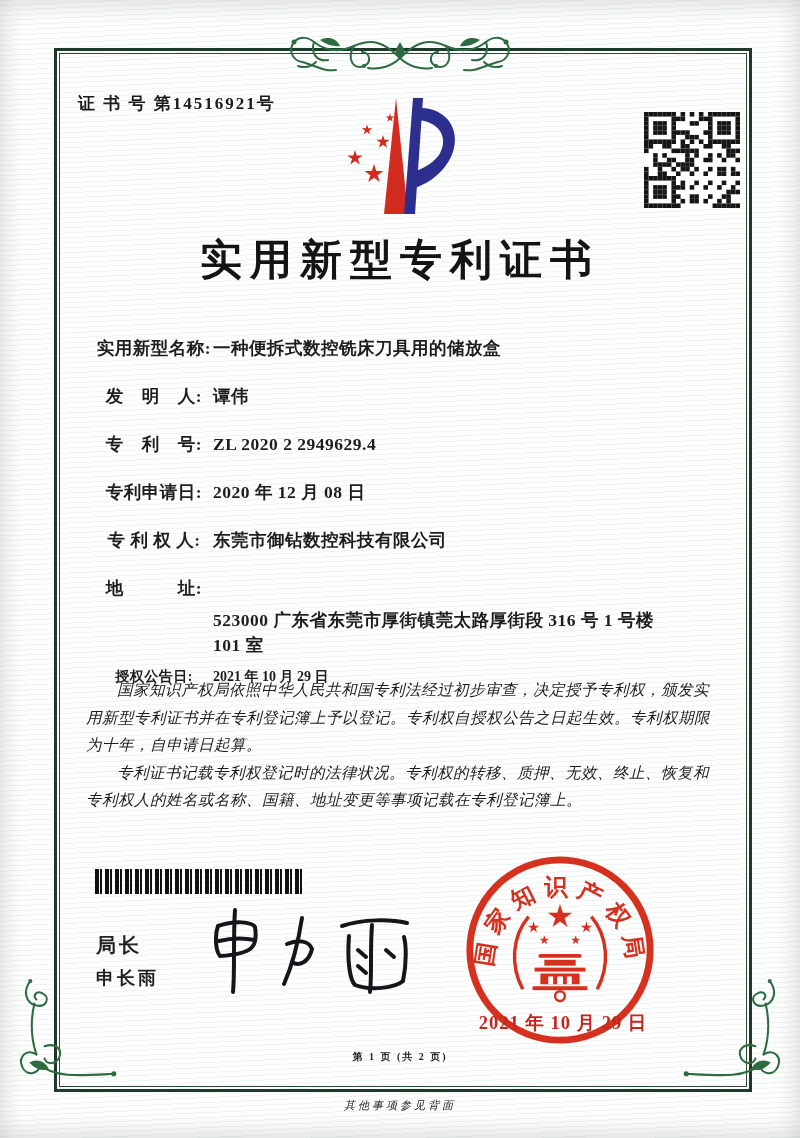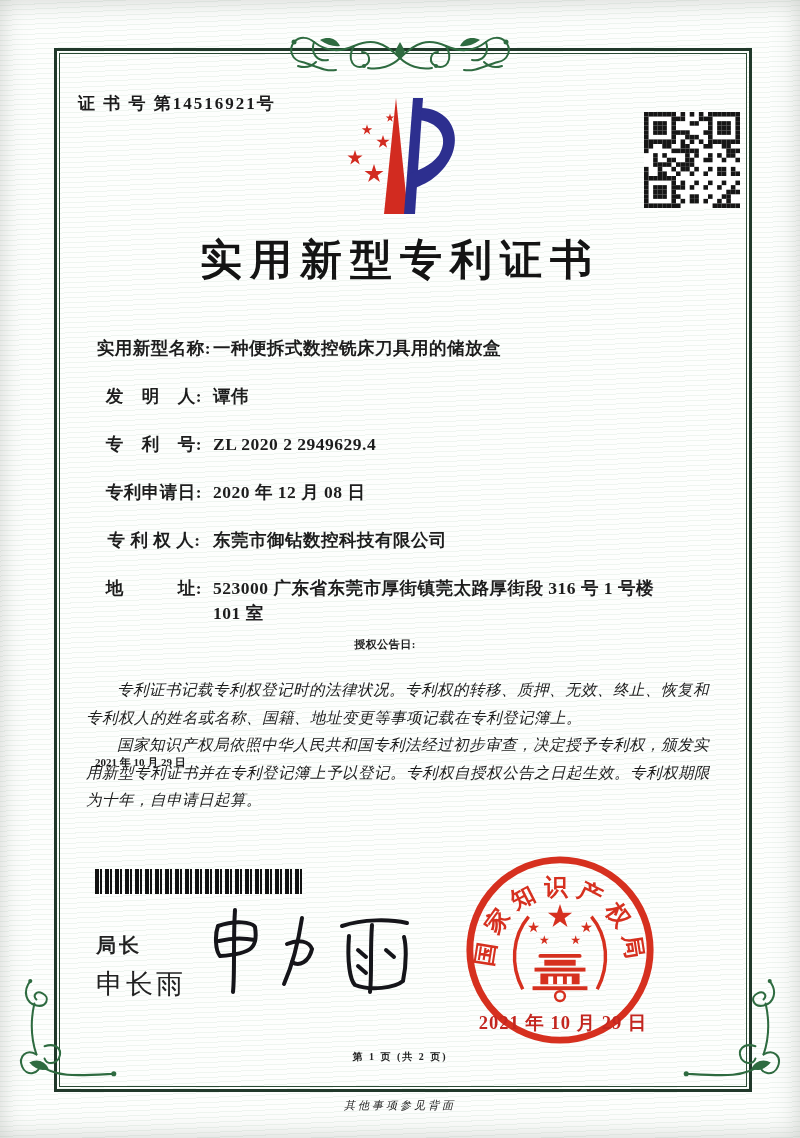--- a/index.html
+++ b/index.html
@@ -30,31 +30,31 @@
   .logo{position:absolute;left:334px;top:92px;width:138px;height:134px;}
   .qr{position:absolute;left:644px;top:112px;width:96px;height:96px;background:#fff;}
   .title{
     position:absolute;left:0;top:232px;width:800px;text-align:center;
     font-size:42px;font-weight:700;letter-spacing:8px;color:#141414;
   }
   .fields{position:absolute;left:95px;top:336px;width:580px;}
   .frow{display:flex;margin-bottom:23px;font-size:17.5px;color:#1d1d1d;line-height:25px;}
   .flabel{flex:0 0 118px;white-space:nowrap;letter-spacing:0.5px;font-weight:600;text-align:center;}
   .fvalue{flex:1;letter-spacing:0.5px;font-weight:600;}
-  .grant-row{position:relative;display:flex;font-size:11px;line-height:25px;color:#1d1d1d;font-weight:600;flex-direction:column;}
+  .grant-row{position:relative;display:flex;font-size:14px;line-height:25px;color:#1d1d1d;font-weight:600;}
   .grant-right{position:absolute;left:308px;top:0;white-space:nowrap;}
   .paras{
     position:absolute;left:86px;top:676px;width:636px;
     font-size:15.5px;line-height:27.5px;color:#1c1c1c;
     font-style:italic;letter-spacing:0.5px;
   }
   .paras p{margin:0;text-indent:2em;}
   .barcode{position:absolute;left:95px;top:869px;width:212px;height:25px;}
   .signer-title{position:absolute;left:96px;top:932px;font-size:20px;font-weight:700;color:#222;letter-spacing:3px;}
-  .signer-name{position:absolute;left:96px;top:966px;font-size:27px;font-weight:400;color:#222;letter-spacing:3px;}
+  .signer-name{position:absolute;left:96px;top:966px;font-size:18px;font-weight:700;color:#222;letter-spacing:3px;}
   .signature{position:absolute;left:205px;top:892px;width:215px;height:105px;}
   .seal{position:absolute;left:462px;top:852px;width:196px;height:196px;}
   .seal-date{
     position:absolute;left:468px;top:1010px;width:190px;text-align:center;
     font-size:18.5px;font-weight:700;color:#c3261f;letter-spacing:1px;z-index:5;
   }
   .page-footer{
     position:absolute;left:0;top:1050px;width:800px;text-align:center;
     font-size:10px;color:#222;letter-spacing:2px;font-weight:600;
   }
@@ -372,31 +372,31 @@
     <div class="frow">
       <span class="flabel">专利申请日:</span>
       <span class="fvalue">2020 年 12 月 08 日</span>
     </div>
     <div class="frow">
       <span class="flabel">专 利 权 人:</span>
       <span class="fvalue">东莞市御钻数控科技有限公司</span>
     </div>
     <div class="frow" style="margin-bottom:6px;">
       <span class="flabel">地　　　址:</span>
-      <span class="fvalue" style="max-width:452px;">523000 广东省东莞市厚街镇莞太路厚街段 316 号 1 号楼 101 室</span>
+      <span class="fvalue" style="max-width:452px;margin-top:32px;">523000 广东省东莞市厚街镇莞太路厚街段 316 号 1 号楼 101 室</span>
     </div>
     <div class="grant-row">
       <span class="flabel">授权公告日:</span>
       <span>2021 年 10 月 29 日</span>
     </div>
   </div>
 
   <div class="paras">
+    <p>国家知识产权局依照中华人民共和国专利法经过初步审查，决定授予专利权，颁发实用新型专利证书并在专利登记簿上予以登记。专利权自授权公告之日起生效。专利权期限为十年，自申请日起算。</p>
     <p>专利证书记载专利权登记时的法律状况。专利权的转移、质押、无效、终止、恢复和专利权人的姓名或名称、国籍、地址变更等事项记载在专利登记簿上。</p>
-    <p>国家知识产权局依照中华人民共和国专利法经过初步审查，决定授予专利权，颁发实用新型专利证书并在专利登记簿上予以登记。专利权自授权公告之日起生效。专利权期限为十年，自申请日起算。</p>
   </div>
 
   <svg class="barcode" id="barcode-svg" viewBox="0 0 212 25" preserveAspectRatio="none">
       <rect x="0" y="0" width="4" height="25" fill="#111"></rect>
       <rect x="5" y="0" width="2" height="25" fill="#111"></rect>
       <rect x="10" y="0" width="4" height="25" fill="#111"></rect>
       <rect x="15" y="0" width="2" height="25" fill="#111"></rect>
       <rect x="20" y="0" width="4" height="25" fill="#111"></rect>
       <rect x="25" y="0" width="2" height="25" fill="#111"></rect>
       <rect x="30" y="0" width="4" height="25" fill="#111"></rect>

